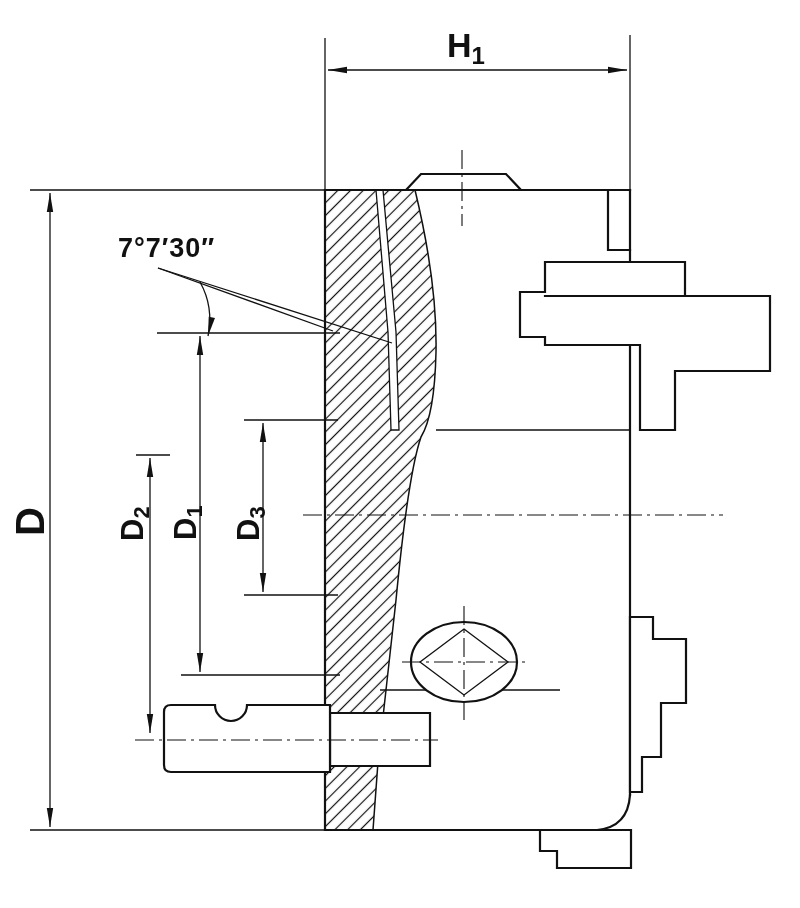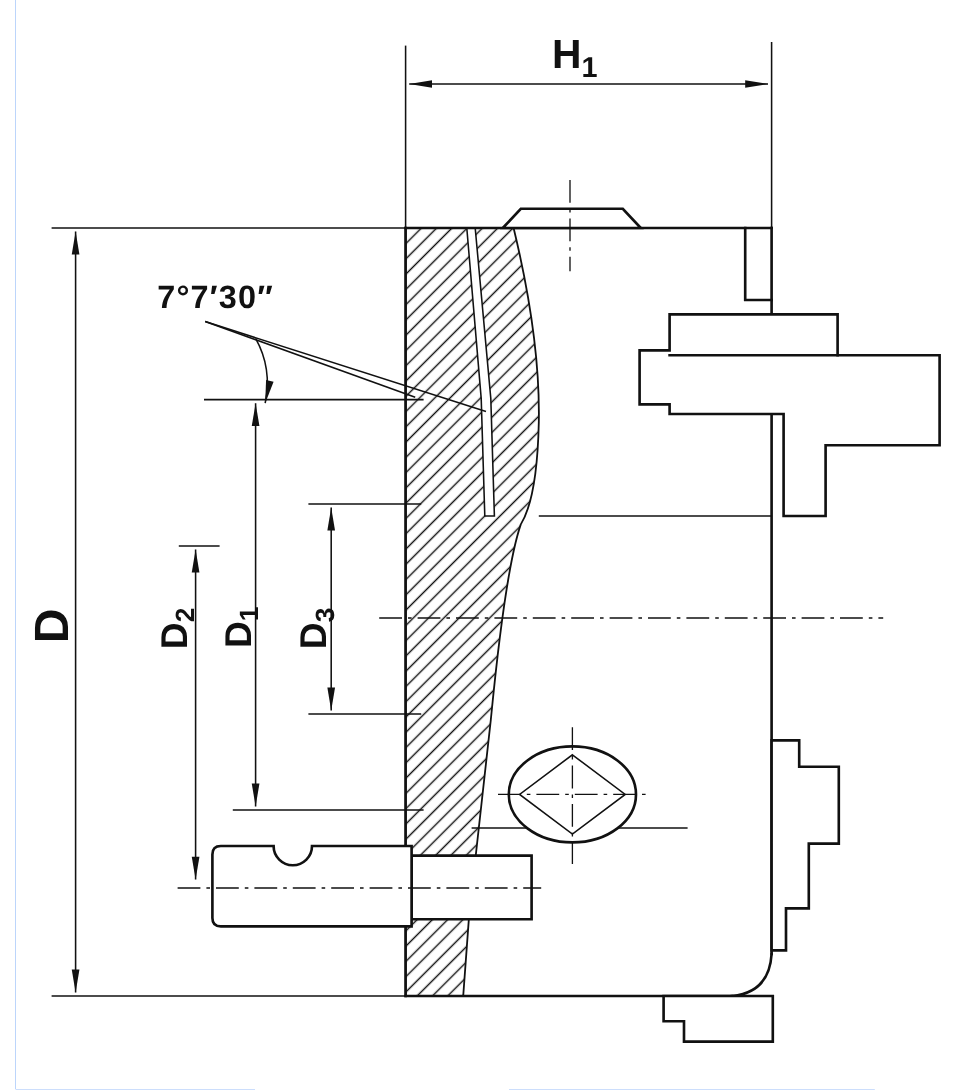--- a/index.html
+++ b/index.html
@@ -1,16 +1,16 @@
 <!DOCTYPE html>
 <html><head>
 <meta charset="utf-8">
 <style>
   html,body{margin:0;padding:0;background:#ffffff;}
-  .stage{width:716px;height:908px;background:#3b82f6;position:relative;margin-left:13px;}
+  .stage{width:716px;height:908px;background:#bef264;position:relative;}
   svg{display:block;}
   svg text{font-family:"Liberation Sans","DejaVu Sans",sans-serif;fill:#111;font-weight:600;}
   .ol{stroke:#111;stroke-width:2.2;fill:none;stroke-linecap:square;}
   .thin{stroke:#111;stroke-width:1.3;fill:none;}
   .dim{stroke:#111;stroke-width:1.3;fill:none;}
   .cl{stroke:#111;stroke-width:1.1;fill:none;stroke-dasharray:19 5 3 5;}
   .wf{fill:#ffffff;stroke:#111;stroke-width:2.2;}
   .wf-thin{fill:#ffffff;stroke:#111;stroke-width:1.3;}
   .hfill{fill:url(#hatch);stroke:#111;stroke-width:1.5;}
 </style>

